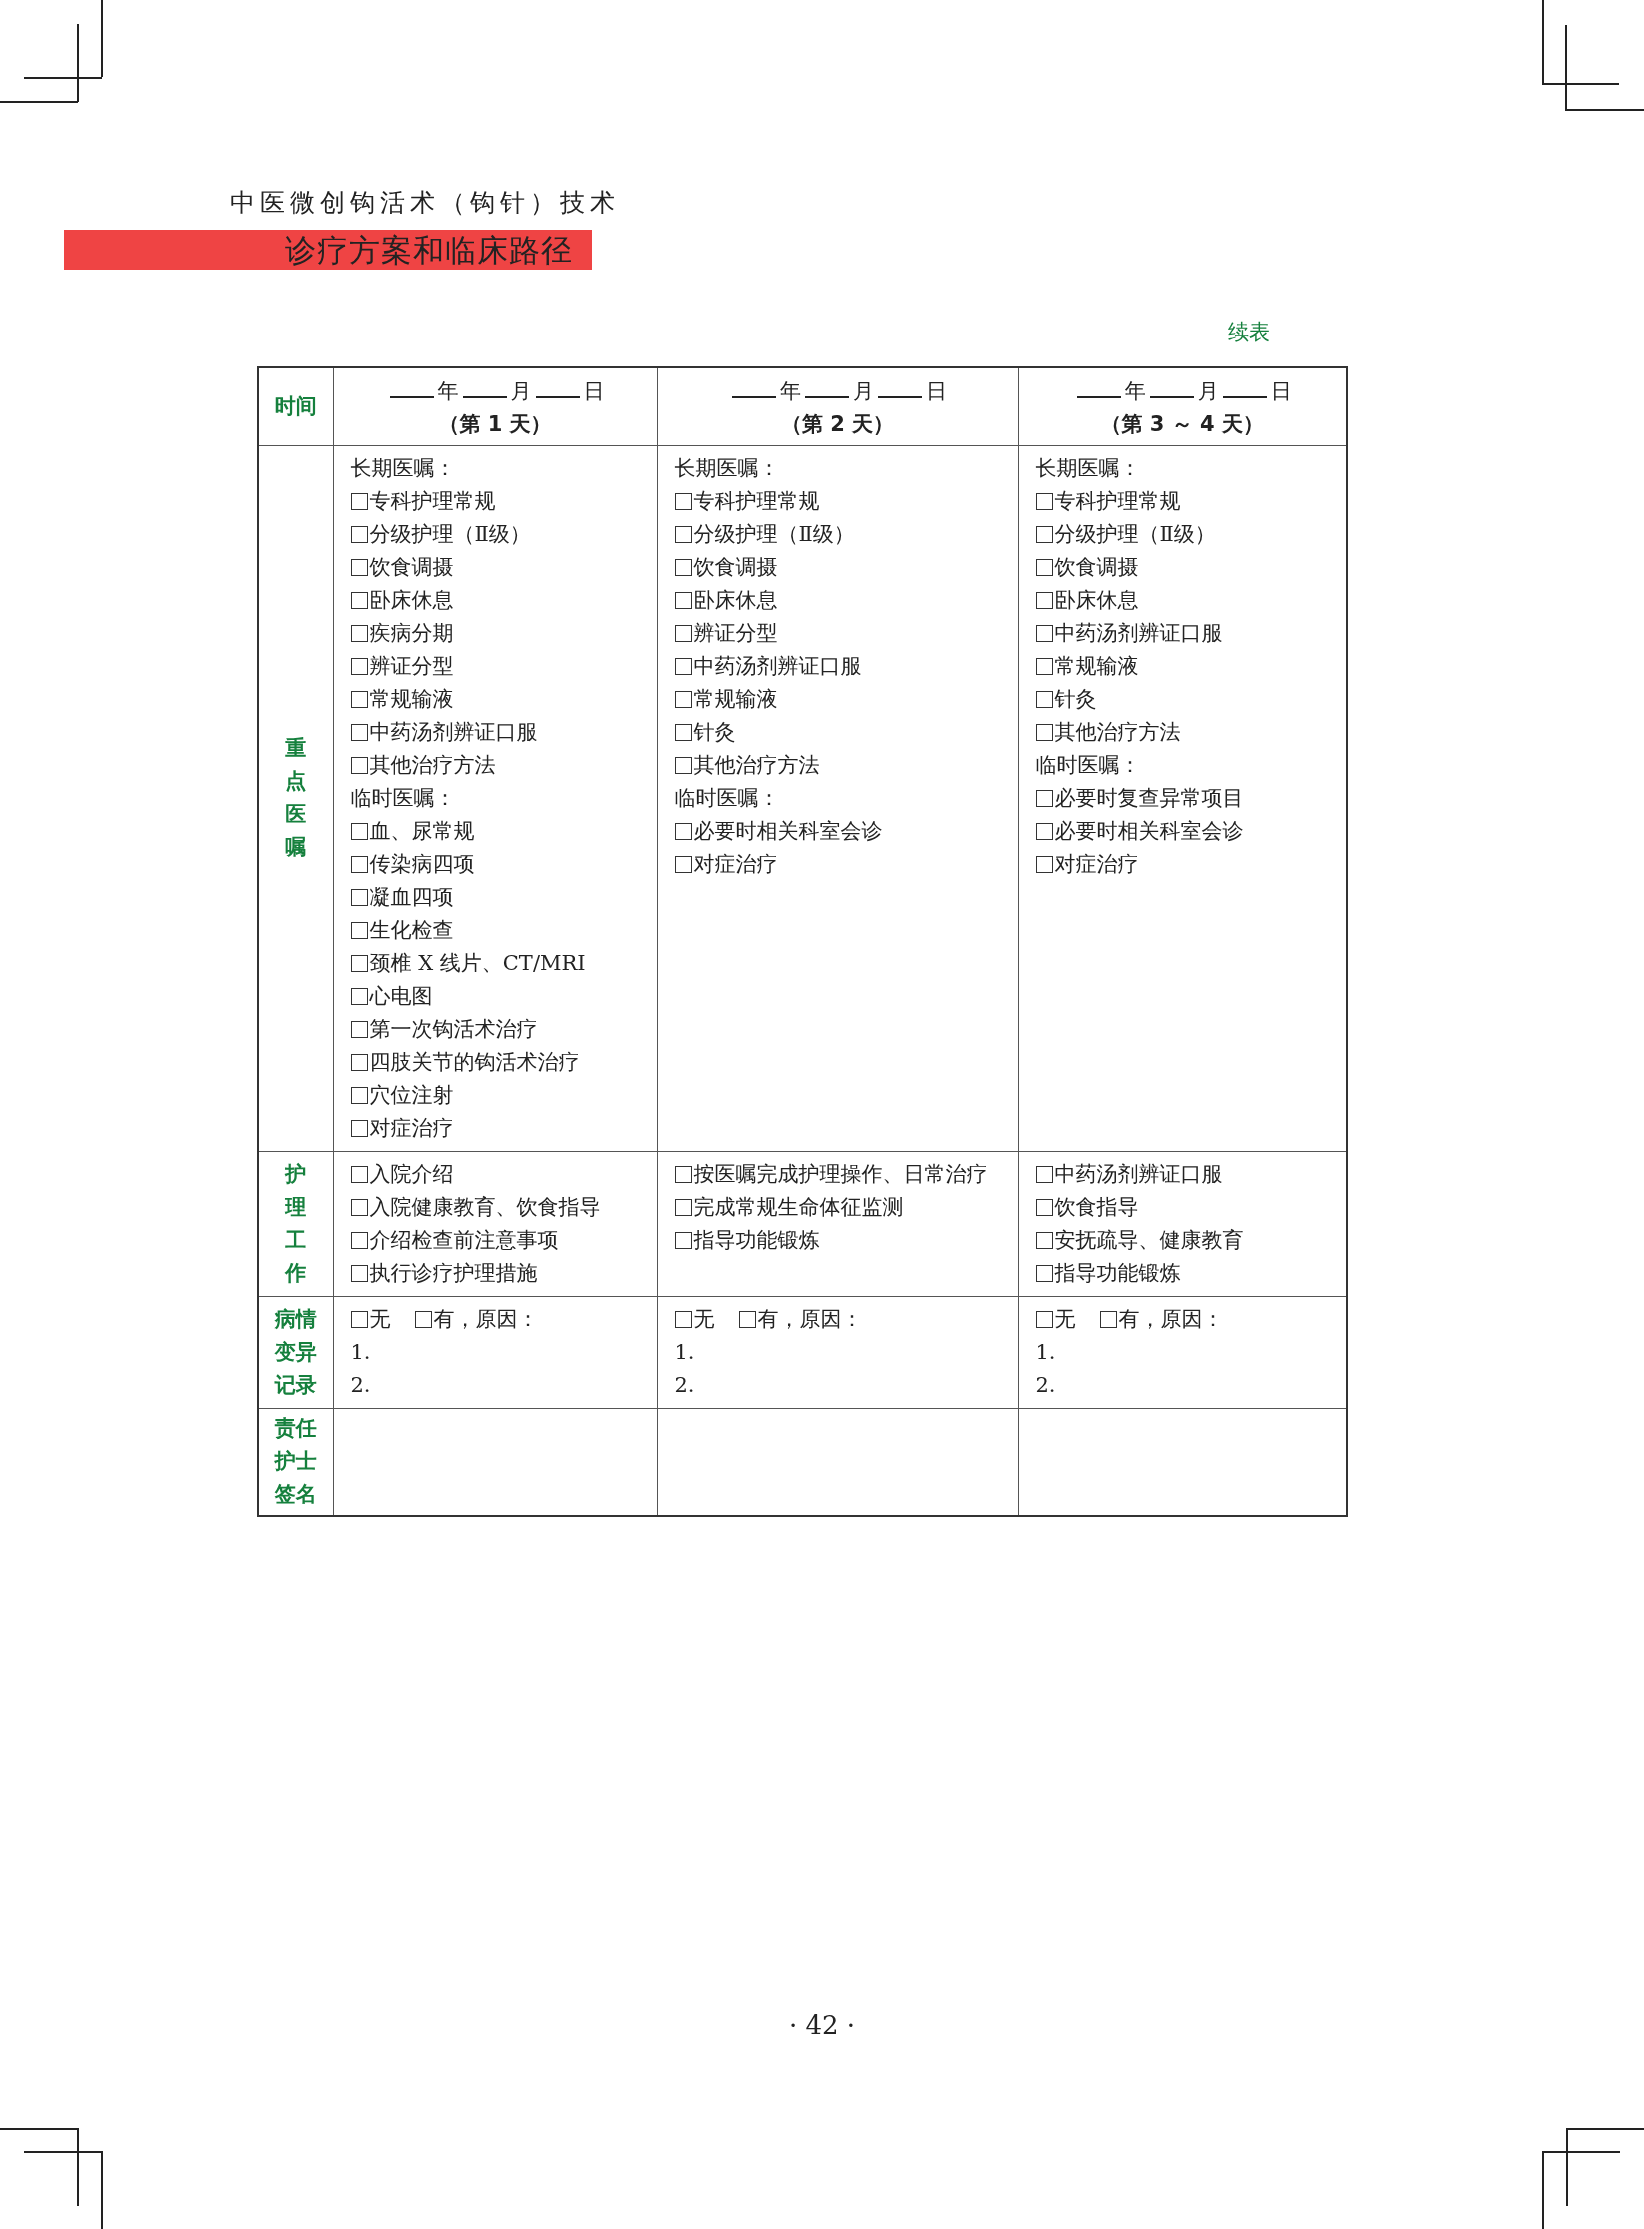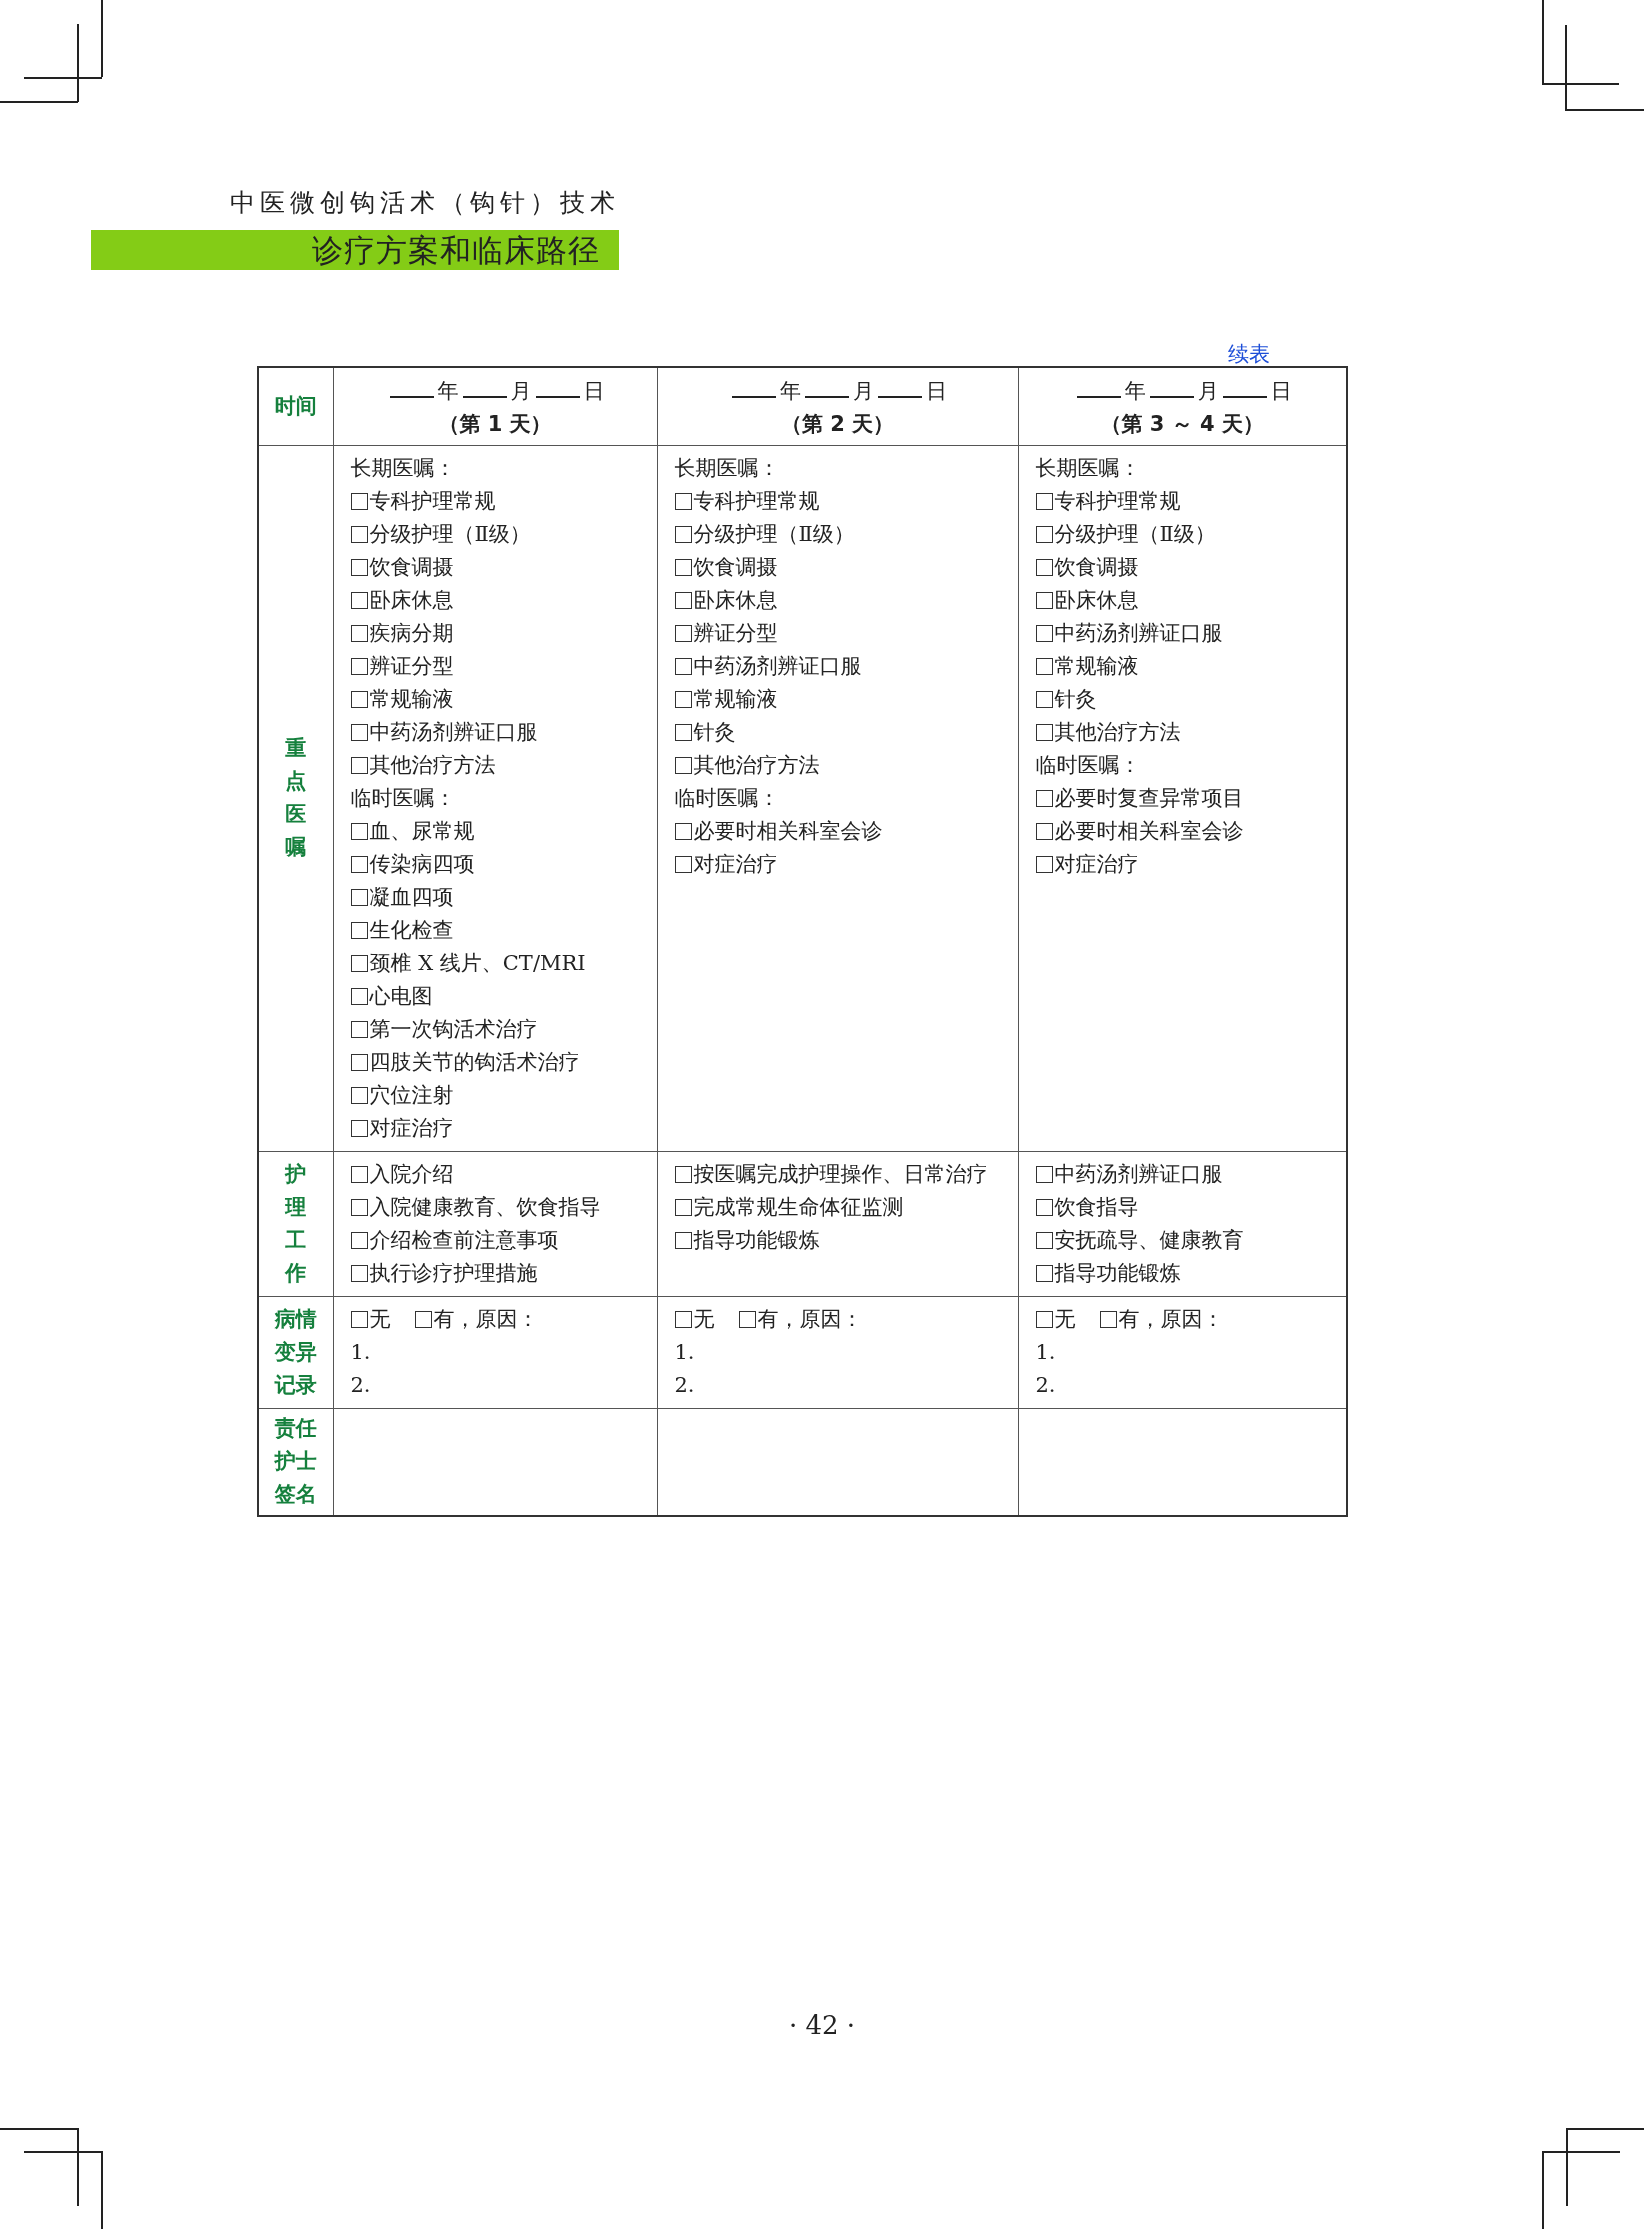--- a/index.html
+++ b/index.html
@@ -1,24 +1,24 @@
 <!DOCTYPE html>
 <html><head>
 <meta charset="utf-8">
 <style>
   html, body { margin: 0; padding: 0; background: #ffffff; }
   body { width: 1644px; height: 2230px; position: relative; overflow: hidden;
          font-family: "DejaVu Serif", "Liberation Serif", serif; color: #222; }
   .mark { position: absolute; background: #222; }
   .subtitle { position: absolute; left: 230px; top: 186px; width: 356px; text-align: left;
               font-family: "DejaVu Serif", serif; font-size: 25px; letter-spacing: 5px; color: #222; white-space: nowrap; }
-  .bar { position: absolute; left: 91px; top: 230px; width: 528px; height: 40px; background: #84cc16; }
+  .bar { position: absolute; left: 64px; top: 230px; width: 528px; height: 40px; background: #ef4444; }
   .bar-title { position: absolute; right: 19px; top: 0; height: 40px; line-height: 40px;
                font-family: "DejaVu Sans", sans-serif; font-size: 31px; color: #222; letter-spacing: 1px; white-space: nowrap; }
-  .cont { position: absolute; left: 1228px; top: 340px; font-size: 21px; color: #1d4ed8; }
+  .cont { position: absolute; left: 1228px; top: 318px; font-size: 21px; color: #15803d; }
   table.path { position: absolute; left: 257px; top: 366px; width: 1089px; border-collapse: collapse;
                border: 2.5px solid #333; table-layout: fixed; }
   table.path td { border: 1.5px solid #555; vertical-align: top; padding: 0; font-size: 21px; }
   col.c0 { width: 75px; } col.c1 { width: 324px; } col.c2 { width: 361px; } col.c3 { width: 329px; }
   .lbl { font-family: "DejaVu Sans", sans-serif; font-weight: bold; font-size: 20px; color: #15803d;
          text-align: center; vertical-align: middle !important; line-height: 33px; }
   .hdr { text-align: center; font-family: "DejaVu Sans", sans-serif; font-size: 20px; line-height: 33px; padding-top: 6px !important; }
   .hdr .blank { display: inline-block; width: 44px; border-bottom: 2px solid #222; height: 22px; vertical-align: baseline; margin: 0 4px; }
   .hdr .day { font-family: "DejaVu Sans", sans-serif; font-weight: bold; font-size: 21px; }
   .cell { padding: 6px 0 6px 17px !important; line-height: 33px; }

